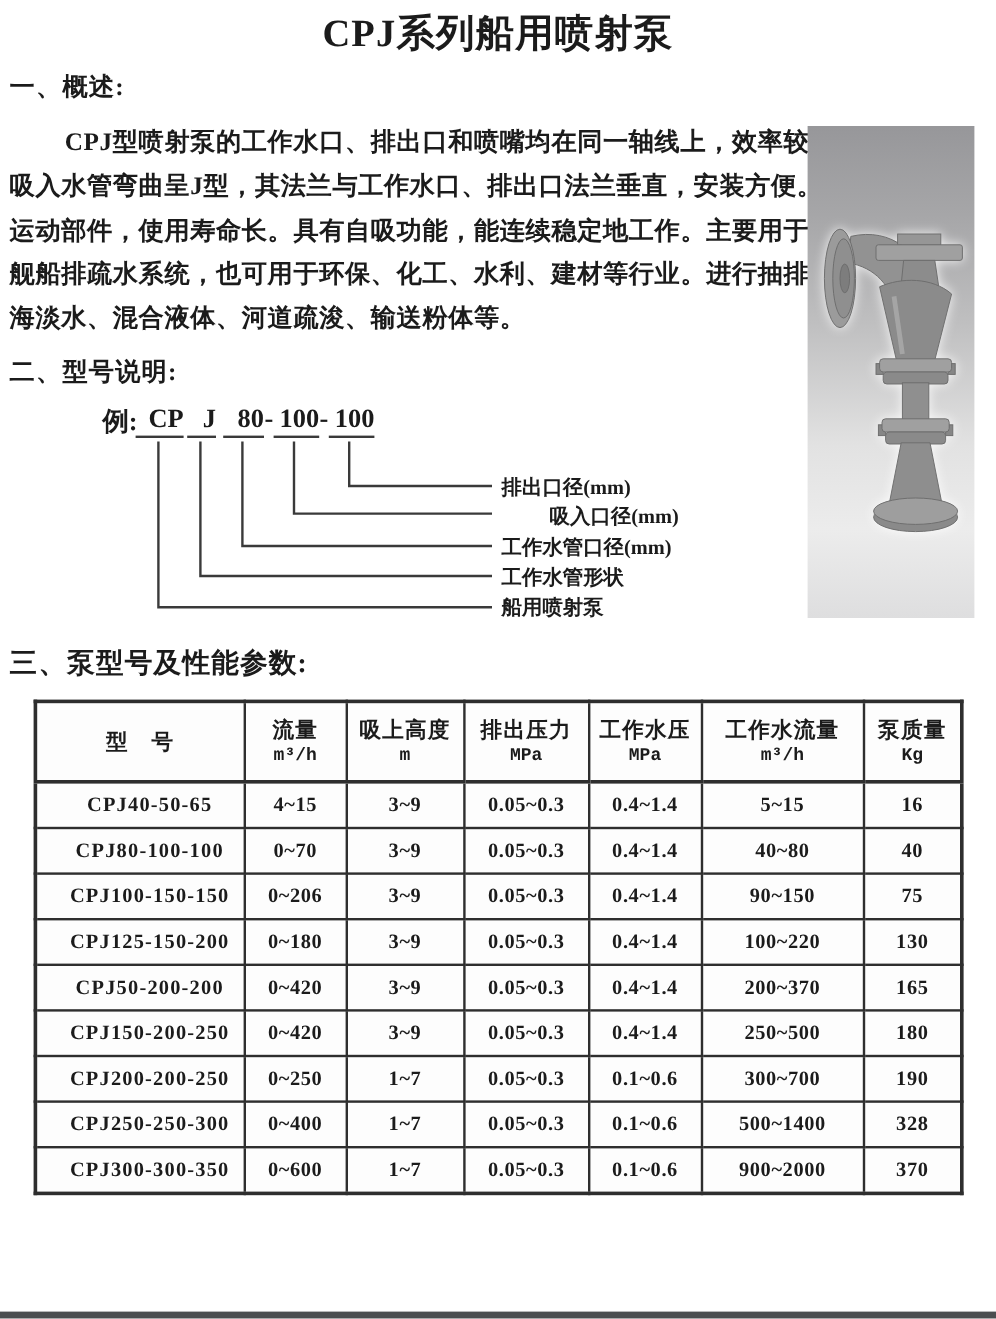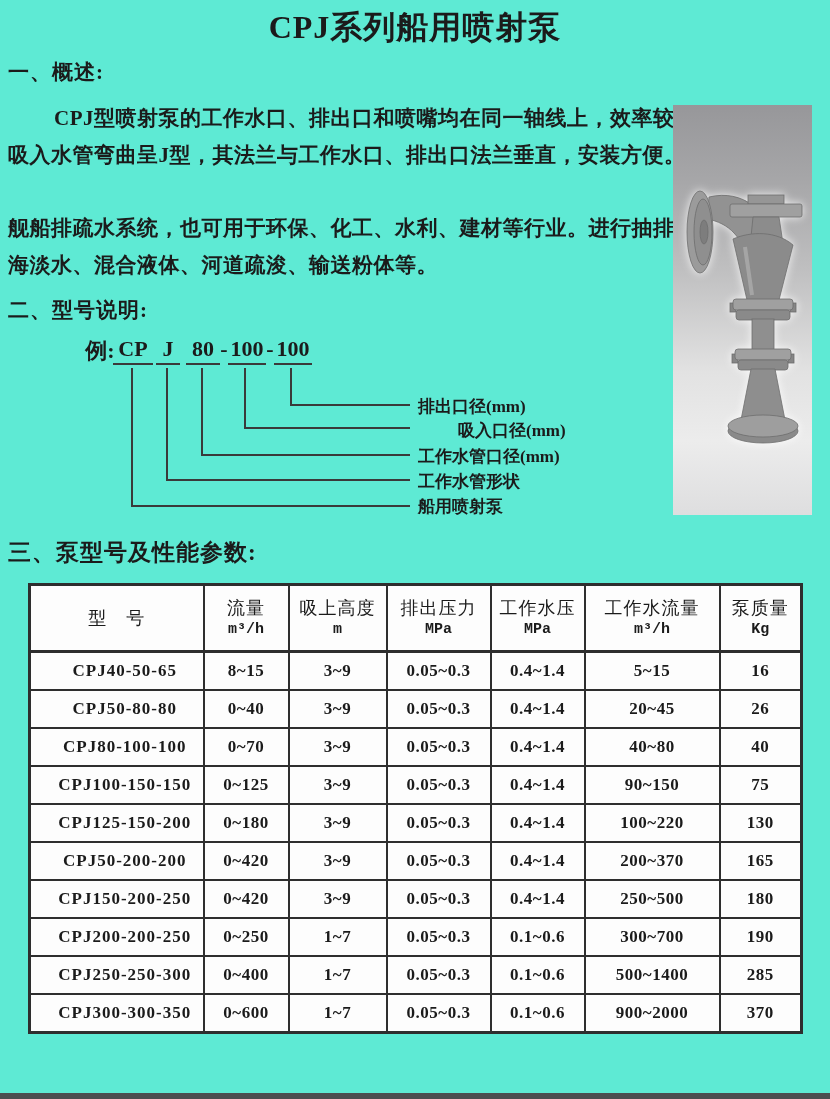--- a/index.html
+++ b/index.html
@@ -1,35 +1,35 @@
 <!DOCTYPE html>
 <html><head>
 <meta charset="utf-8">
 <style>
   html,body{margin:0;padding:0;background:#e9e9e9;}
   .page{
-    position:relative;width:830px;height:1099px;background:#5eead4;overflow:hidden;
+    position:relative;width:830px;height:1099px;background:#ffffff;overflow:hidden;
     font-family:"Liberation Serif","DejaVu Serif",serif;color:#1b1b1b;
   }
   .page-title{
     position:absolute;top:6px;left:0;width:830px;text-align:center;
     font-size:32px;font-weight:700;letter-spacing:1px;
   }
   .sec-heading{position:absolute;left:8px;font-size:21px;font-weight:700;letter-spacing:1px;}
   #h-overview{top:58px;}
   #h-model{top:296px;}
   #h-params{top:537px;font-size:23px;}
   .para-line{
     position:absolute;left:8px;width:668px;font-size:21px;font-weight:600;
     white-space:nowrap;letter-spacing:0.5px;
   }
   .para-line.indent{padding-left:46px;}
   
   .seg{position:absolute;top:336px;font-size:22px;font-weight:600;text-align:center;}
-  .seg.u{border-bottom:2px solid #3a3a3a;padding-bottom:1px;}
+  .seg.u{border-bottom:2px solid #3a3a3a;padding-bottom:1px;text-align:right;}
   #seg-ex{left:85px;width:30px;}
   #seg-cp{left:113px;width:40px;}
   #seg-j{left:156px;width:24px;}
   #seg-80{left:186px;width:34px;}
   #seg-d1{left:220px;width:8px;}
   #seg-100a{left:228px;width:38px;}
   #seg-d2{left:266px;width:8px;}
   #seg-100b{left:274px;width:38px;}
   .diagram-svg{position:absolute;left:0;top:366px;width:660px;height:160px;}
   .diag-label{position:absolute;left:418px;font-size:17px;font-weight:600;white-space:nowrap;}
@@ -37,21 +37,21 @@
   
   .params-table{
     position:absolute;left:28px;top:583px;width:772px;border-collapse:collapse;
     table-layout:fixed;background:#fdfdfd;
   }
   .params-table,.params-table th,.params-table td{border:2px solid #2e2e2e;}
   .params-table{border-width:3px;}
   .params-table th{height:64px;padding:0;vertical-align:middle;border-bottom-width:3px;}
   .params-table td{height:36px;padding:0 4px;text-align:center;font-size:17px;font-weight:600;letter-spacing:0.5px;}
   .params-table td.c-model{text-align:center;padding-left:20px;font-size:17px;letter-spacing:1px;}
-  .th-label{font-size:18px;font-weight:400;letter-spacing:1px;line-height:24px;}
+  .th-label{font-size:18px;font-weight:700;letter-spacing:1px;line-height:24px;}
   .th-unit{font-size:15px;font-weight:600;line-height:20px;font-family:Liberation Mono, monospace;}
   .params-table th{text-align:center;}
   
   .pump-photo{
     position:absolute;left:673px;top:105px;width:139px;height:410px;
     background:linear-gradient(180deg,#97979a 0%,#a6a6a8 18%,#bfbfc0 40%,#e2e2e2 65%,#ececec 82%,#dededf 100%);
   }
   .pump-photo svg{filter:drop-shadow(0 0 5px rgba(255,255,255,0.85));}
   .bottom-bar{position:absolute;left:0;top:1093px;width:830px;height:6px;background:#4b4e50;}
 </style>
@@ -59,20 +59,21 @@
 <body>
 
 <div class="page">
 
   <div class="page-title">CPJ系列船用喷射泵</div>
 
   <div class="sec-heading" id="h-overview">一、概述:</div>
 
   <div class="para-line indent" style="top:104px;">CPJ型喷射泵的工作水口、排出口和喷嘴均在同一轴线上，效率较高。</div>
   <div class="para-line" style="top:141px;">吸入水管弯曲呈J型，其法兰与工作水口、排出口法兰垂直，安装方便。无</div>
+  <div class="para-line" style="top:178px;">运动部件，使用寿命长。具有自吸功能，能连续稳定地工作。主要用于</div>
   <div class="para-line" style="top:214px;">舰船排疏水系统，也可用于环保、化工、水利、建材等行业。进行抽排</div>
   <div class="para-line" style="top:251px;">海淡水、混合液体、河道疏浚、输送粉体等。</div>
 
   <div class="sec-heading" id="h-model">二、型号说明:</div>
 
   <span class="seg" id="seg-ex">例:</span>
   <span class="seg u" id="seg-cp">CP</span>
   <span class="seg u" id="seg-j">J</span>
   <span class="seg u" id="seg-80">80</span>
   <span class="seg" id="seg-d1">-</span>
@@ -135,48 +136,39 @@
           </th>
         <th>
             <div class="th-label">泵质量</div>
             <div class="th-unit">Kg</div>
           </th>
       </tr>
     </thead>
     <tbody>
       <tr>
         <td class="c-model">CPJ40-50-65</td>
-        <td>8~15</td>
+        <td>4~15</td>
         <td>3~9</td>
         <td>0.05~0.3</td>
         <td>0.4~1.4</td>
         <td>5~15</td>
         <td>16</td>
       </tr>
       <tr>
-        <td class="c-model">CPJ50-80-80</td>
-        <td>0~40</td>
-        <td>3~9</td>
-        <td>0.05~0.3</td>
-        <td>0.4~1.4</td>
-        <td>20~45</td>
-        <td>26</td>
-      </tr>
-      <tr>
         <td class="c-model">CPJ80-100-100</td>
         <td>0~70</td>
         <td>3~9</td>
         <td>0.05~0.3</td>
         <td>0.4~1.4</td>
         <td>40~80</td>
         <td>40</td>
       </tr>
       <tr>
         <td class="c-model">CPJ100-150-150</td>
-        <td>0~125</td>
+        <td>0~206</td>
         <td>3~9</td>
         <td>0.05~0.3</td>
         <td>0.4~1.4</td>
         <td>90~150</td>
         <td>75</td>
       </tr>
       <tr>
         <td class="c-model">CPJ125-150-200</td>
         <td>0~180</td>
         <td>3~9</td>
@@ -212,21 +204,21 @@
         <td>300~700</td>
         <td>190</td>
       </tr>
       <tr>
         <td class="c-model">CPJ250-250-300</td>
         <td>0~400</td>
         <td>1~7</td>
         <td>0.05~0.3</td>
         <td>0.1~0.6</td>
         <td>500~1400</td>
-        <td>285</td>
+        <td>328</td>
       </tr>
       <tr>
         <td class="c-model">CPJ300-300-350</td>
         <td>0~600</td>
         <td>1~7</td>
         <td>0.05~0.3</td>
         <td>0.1~0.6</td>
         <td>900~2000</td>
         <td>370</td>
       </tr>

